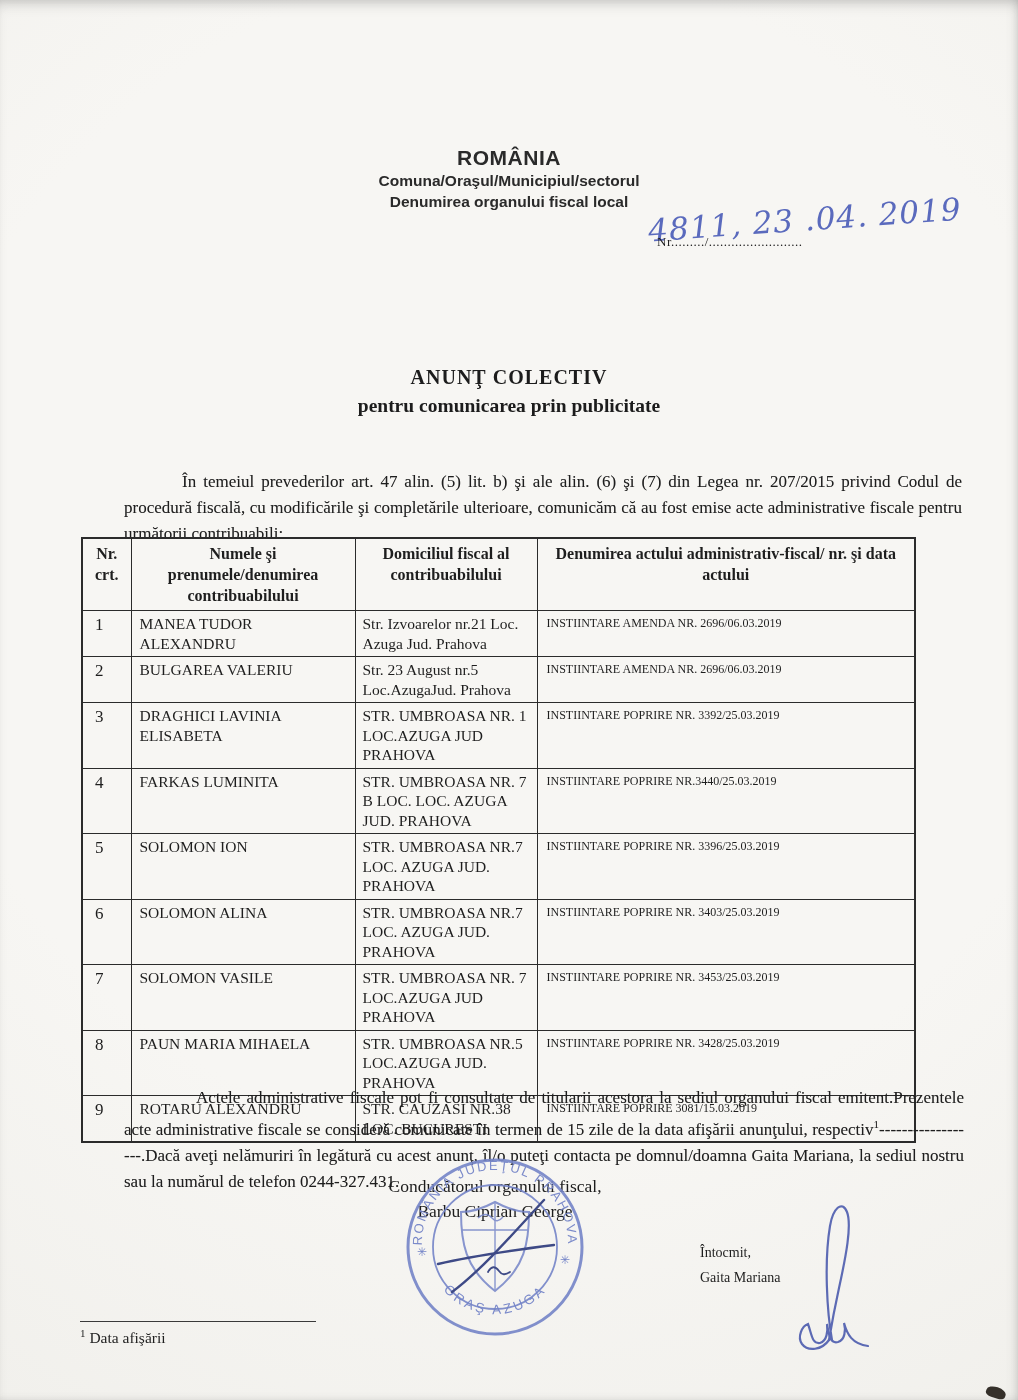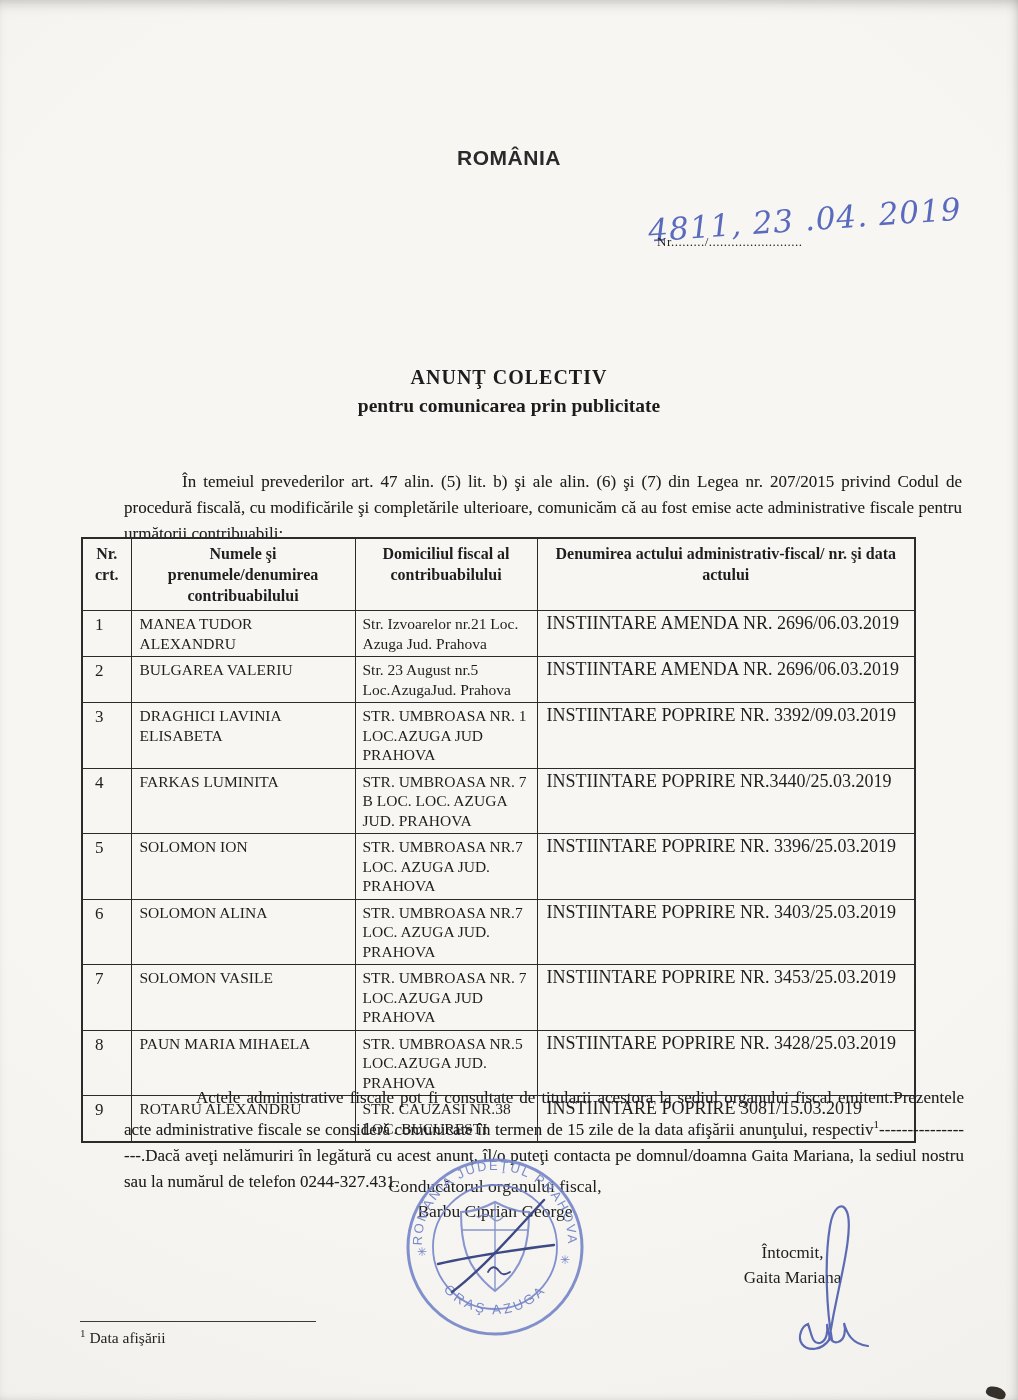--- a/index.html
+++ b/index.html
@@ -48,38 +48,40 @@
     border:1.6px solid #2b2b2b;vertical-align:top;
     font-family:"Liberation Serif","DejaVu Serif",serif;
     color:#1e1e1e;
   }
   table.doc{border:2px solid #2b2b2b;}
   th.h{font-size:16px;font-weight:bold;text-align:center;vertical-align:middle;line-height:21px;padding:4px 6px;}
   th.h.nrh{white-space:pre-line;}
   td.nr{font-size:17px;padding:4px 0 0 12px;}
   td.nm{font-size:15.5px;line-height:19.5px;padding:3px 8px;}
   td.ad{font-size:15.5px;line-height:19.5px;padding:3px 7px;}
-  td.ac{font-size:18px;line-height:19.5px;padding:3px 9px;}
+  td.ac{font-size:12px;line-height:19.5px;padding:3px 9px;}
   .sigL{left:330px;top:1174px;width:330px;text-align:center;font-size:17.5px;line-height:25px;color:#1d1d1d;}
-  .sigR{left:700px;top:1240px;width:185px;text-align:center;font-size:17px;line-height:25px;color:#1d1d1d;}
+  .sigR{left:700px;top:1240px;width:185px;font-size:14px;line-height:25px;color:#1d1d1d;}
   .stamp-svg{left:400px;top:1152px;}
   .sign-svg{left:772px;top:1192px;}
   .footline{left:80px;top:1321px;width:236px;border-top:1.6px solid #3a3a3a;height:0;}
   .footnote{left:80px;top:1327px;font-size:15.5px;color:#1f1f1f;}
   sup{font-size:11px;}
   .corner-mark{right:12px;bottom:2px;width:20px;height:11px;background:#35302a;border-radius:60% 60% 40% 40%;transform:rotate(18deg);}
 </style>
 </head>
 <body>
 
 <div class="scan">
 
 
   <div class="abs hdr">
     <div class="country">ROMÂNIA</div>
+    <div class="sub">Comuna/Oraşul/Municipiul/sectorul</div>
+    <div class="sub">Denumirea organului fiscal local</div>
   </div>
 
 
   <div class="abs nr-hand">4811, 23 .04. 2019</div>
   <div class="abs nr-printed">Nr........./.........................</div>
 
   <div class="abs title">ANUNŢ COLECTIV</div>
   <div class="abs subtitle">pentru comunicarea prin publicitate</div>
 
   <p class="abs para intro">În temeiul prevederilor art. 47 alin. (5) lit. b) şi ale alin. (6) şi (7) din Legea nr. 207/2015 privind Codul de procedură fiscală, cu modificările şi completările ulterioare, comunicăm că au fost emise acte administrative fiscale pentru următorii contribuabili:</p>
@@ -110,21 +112,21 @@
       <tr style="height:38px">
         <td class="nr">2</td>
         <td class="nm">BULGAREA VALERIU</td>
         <td class="ad">Str. 23 August nr.5 Loc.AzugaJud. Prahova</td>
         <td class="ac">INSTIINTARE AMENDA NR. 2696/06.03.2019</td>
       </tr>
       <tr style="height:56px">
         <td class="nr">3</td>
         <td class="nm">DRAGHICI LAVINIA ELISABETA</td>
         <td class="ad">STR. UMBROASA NR. 1 LOC.AZUGA JUD PRAHOVA</td>
-        <td class="ac">INSTIINTARE POPRIRE NR. 3392/09.03.2019</td>
+        <td class="ac">INSTIINTARE POPRIRE NR. 3392/25.03.2019</td>
       </tr>
       <tr style="height:55px">
         <td class="nr">4</td>
         <td class="nm">FARKAS LUMINITA</td>
         <td class="ad">STR. UMBROASA NR. 7 B LOC. LOC. AZUGA JUD. PRAHOVA</td>
         <td class="ac">INSTIINTARE POPRIRE NR.3440/25.03.2019</td>
       </tr>
       <tr style="height:55px">
         <td class="nr">5</td>
         <td class="nm">SOLOMON ION</td>

